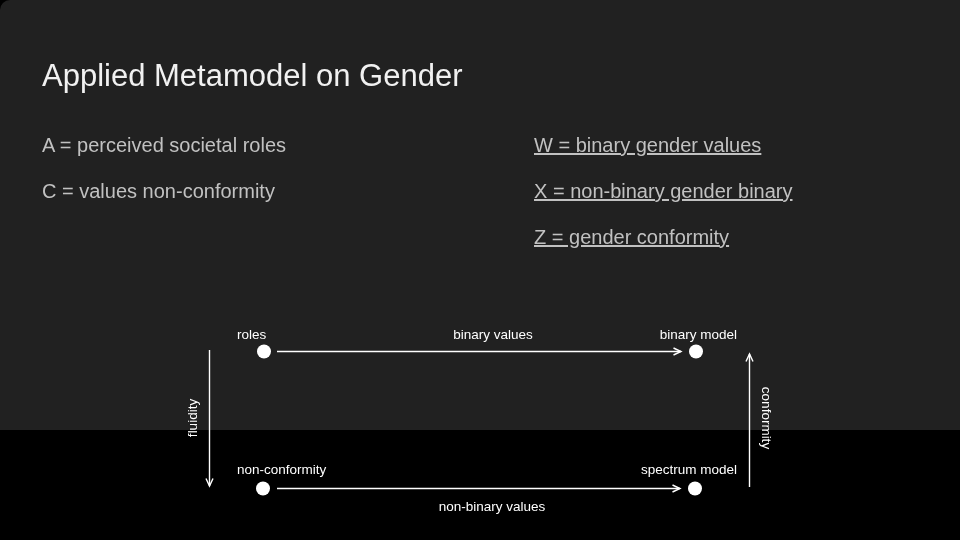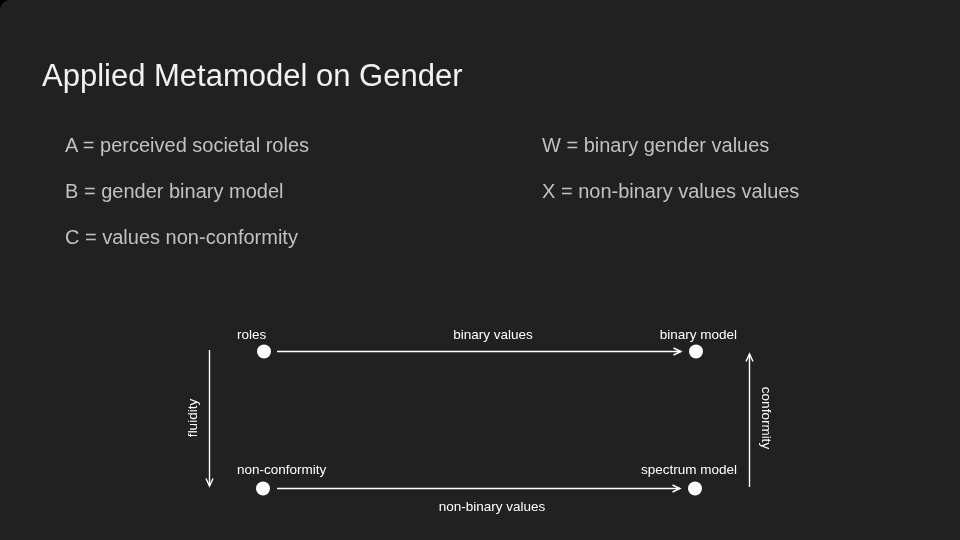--- a/index.html
+++ b/index.html
@@ -10,71 +10,70 @@
   }
   html,body{margin:0;padding:0;}
   body{
     width:960px;height:540px;
     background:#000;
     overflow:hidden;
     font-family:"Liberation Sans", sans-serif;
   }
   .slide{
     position:absolute;
-    left:0;top:0;width:960px;height:540px;
+    left:0;top:0;width:960px;height:430px;
     background:var(--canvas-background);
     border-top-left-radius:10px;
   }
   .title{
     position:absolute;
     left:42px;top:59px;
     font-size:31px;
     line-height:1.1;
     font-weight:400;
     color:var(--title-text);
     white-space:nowrap;
   }
   .defs-col{
     position:absolute;
     top:122px;
     font-size:20px;
     line-height:46px;
     color:var(--definition-text);
     white-space:nowrap;
-    margin-left:23px;
   }
   .defs-col.left{left:42px;}
-  .defs-col.right{left:519px;}
+  .defs-col.right{left:534px;text-decoration:underline;}
   .defs-col p{margin:0;}
   svg.diagram{
     position:absolute;
     left:0;top:0;
   }
   svg.diagram text{
     font-family:"Liberation Sans", sans-serif;
     font-size:13.5px;
     fill:var(--diagram-ink);
   }
 </style>
 </head>
 <body>
 
 <div class="slide">
 
   <div class="title">Applied Metamodel on Gender</div>
 
   <div class="defs-col left">
     <p>A = perceived societal roles</p>
-    <p>B = gender binary model</p>
     <p>C = values non-conformity</p>
   </div>
 
   <div class="defs-col right">
     <p>W = binary gender values</p>
-    <p>X = non-binary values values</p>
+    <p>X = non-binary gender binary</p>
+    <p>Z = gender conformity</p>
   </div>
 
   <svg class="diagram" width="960" height="540" viewBox="0 0 960 540">
     <defs>
       <marker id="arrowV" markerWidth="12" markerHeight="12" refX="8.5" refY="5" orient="auto" markerUnits="userSpaceOnUse">
         <path d="M1,1.5 L8.5,5 L1,8.5" fill="none" stroke="#ffffff" stroke-width="1.4"></path>
       </marker>
     </defs>
 
     <line x1="277" y1="351.5" x2="681" y2="351.5" stroke="#ffffff" stroke-width="1.4" marker-end="url(#arrowV)"></line>

